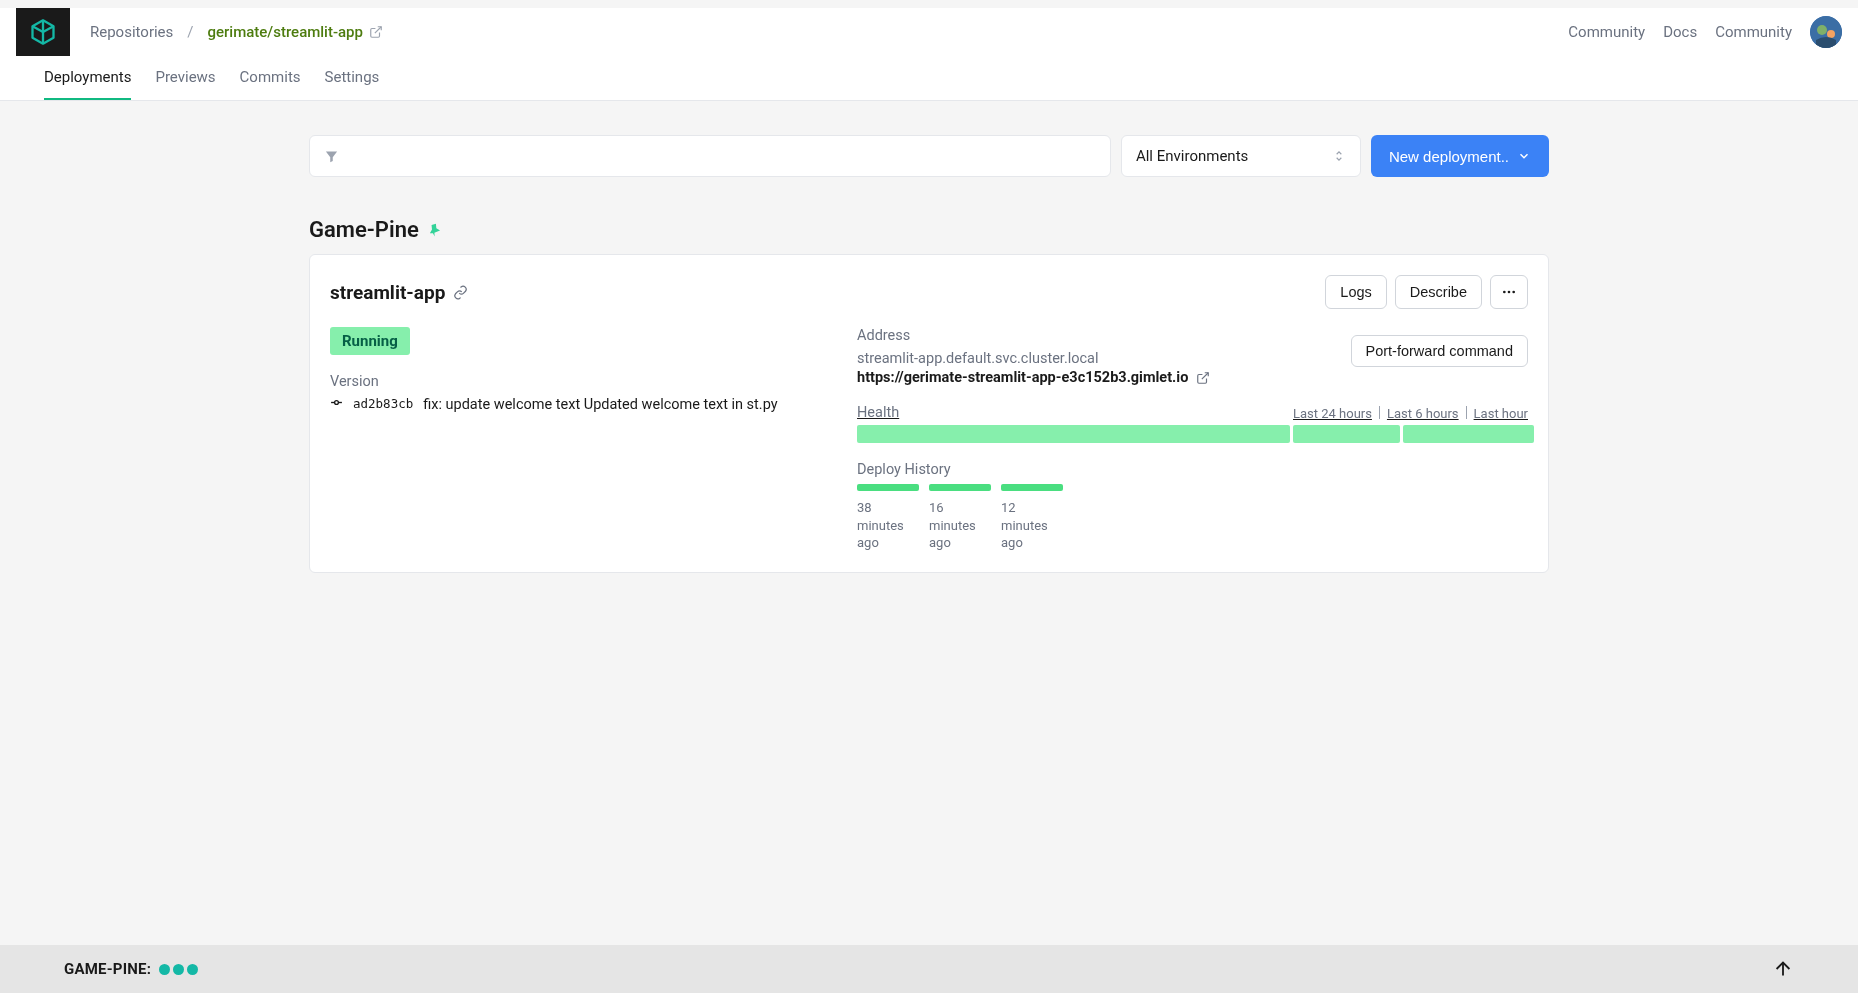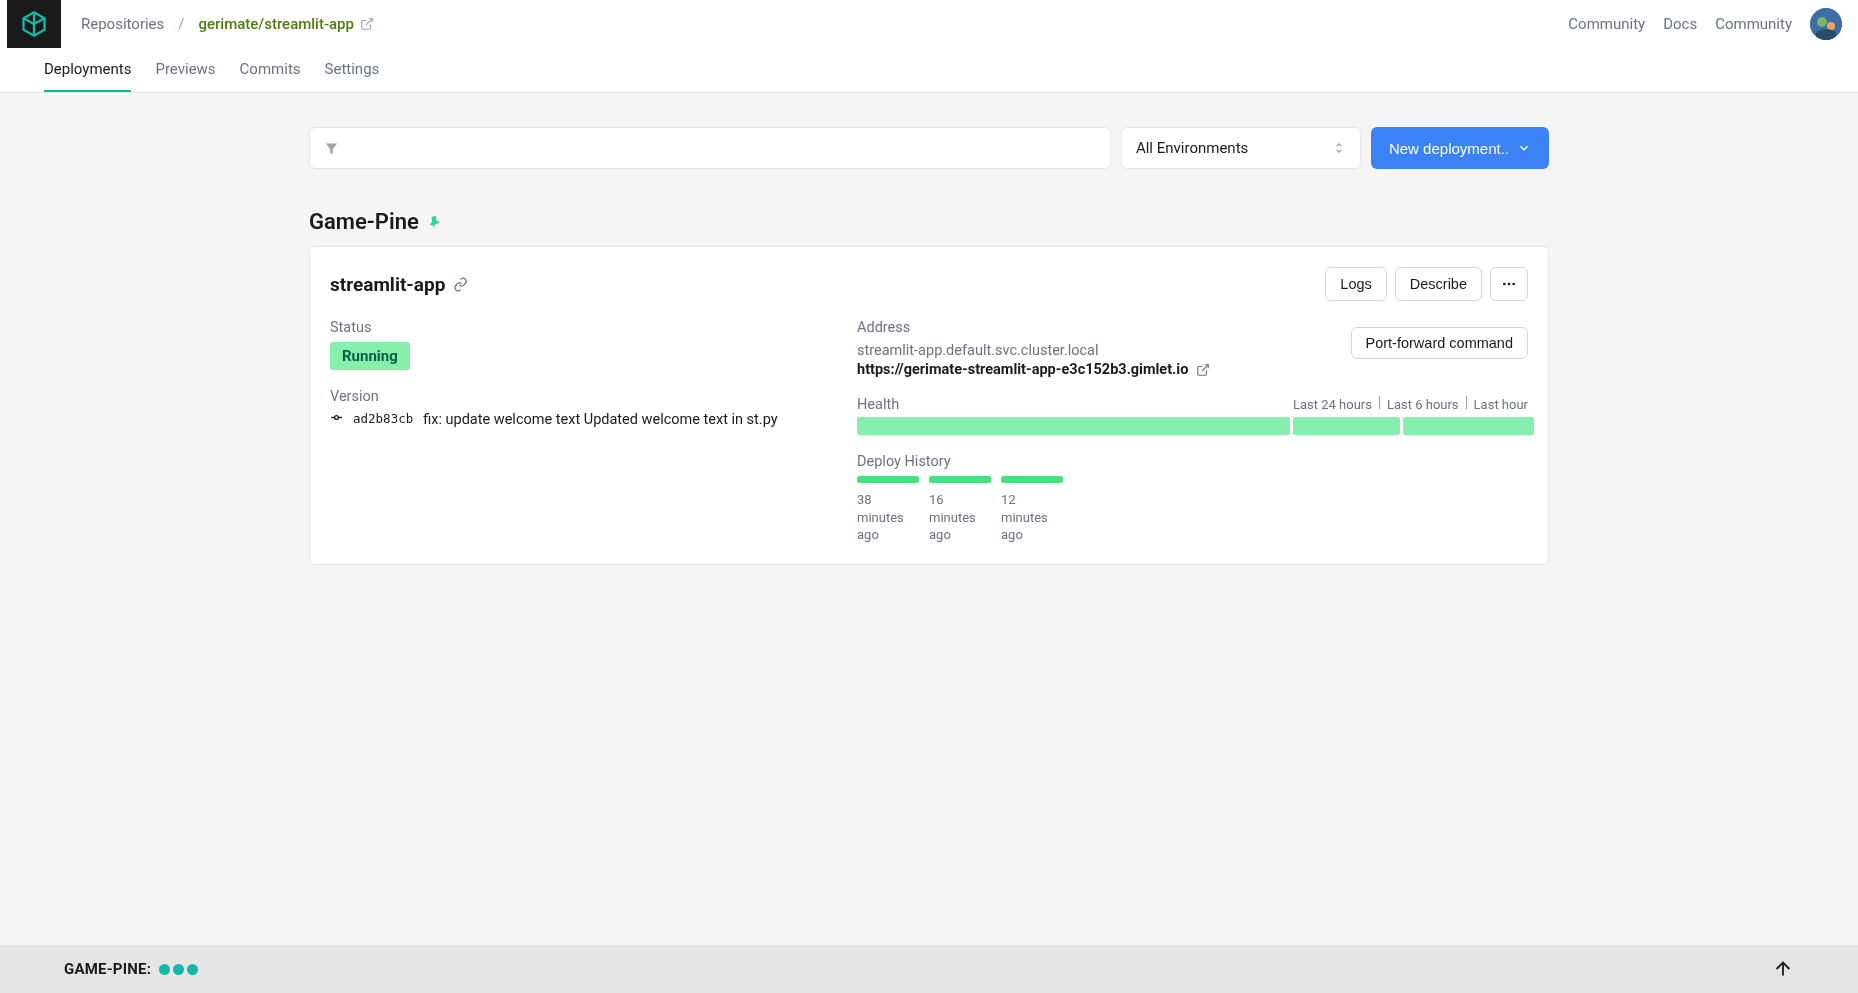--- a/index.html
+++ b/index.html
@@ -7,23 +7,24 @@
       font-family: -apple-system, BlinkMacSystemFont, "Segoe UI", Roboto, Helvetica, Arial, sans-serif;
       background: #f5f5f5;
       color: #1a1a1a;
       font-size: 14px;
     }
     
     .header {
       background: #fff;
       display: flex;
       align-items: center;
-      padding: 0 16px 0 7px;
+      padding: 0 16px 0 16px;
       height: 48px;
       border-bottom: 1px solid #fff;
+      margin-top: 8px;
     }
     .logo-box {
       width: 54px;
       height: 48px;
       background: #1a1a1a;
       display: flex;
       align-items: center;
       justify-content: center;
     }
     .logo-box svg { width: 28px; height: 28px; }
@@ -232,22 +233,24 @@
       font-size: 14.5px;
       display: flex;
       align-items: center;
       gap: 8px;
       margin-bottom: 18px;
     }
     .right-col { position: relative; }
     .pf-btn-wrap { position: absolute; right: 0; top: 8px; }
     .health-head {
       display: flex;
+      align-items: flex-end;
       justify-content: space-between;
       margin-bottom: 4px;
+      text-decoration: underline;
     }
     .health-periods {
       display: flex;
       gap: 6px;
       font-size: 13px;
       color: #6b7280;
     }
     .health-periods span { display:flex; align-items:center; }
     .hp-sep { border-left:1px solid #9ca3af; height:13px; margin:0 1px; }
     .health-bar {
@@ -404,21 +407,20 @@
               <circle cx="12" cy="12" r="2"></circle>
               <circle cx="19" cy="12" r="2"></circle>
           </svg>
         </div>
       </div>
     </div>
 
     <div class="card-body">
 
       <div>
-        <div class="label">Status</div>
         <div class="status-badge">Running</div>
 
         <div class="label">Version</div>
         <div class="commit-row">
           <svg class="commit-icon" viewBox="0 0 24 24" fill="none" stroke="currentColor" stroke-width="2.5">
             <circle cx="12" cy="12" r="3.5"></circle>
             <line x1="2" y1="12" x2="8.5" y2="12"></line>
             <line x1="15.5" y1="12" x2="22" y2="12"></line>
           </svg>
           <span class="commit-hash">ad2b83cb</span>

